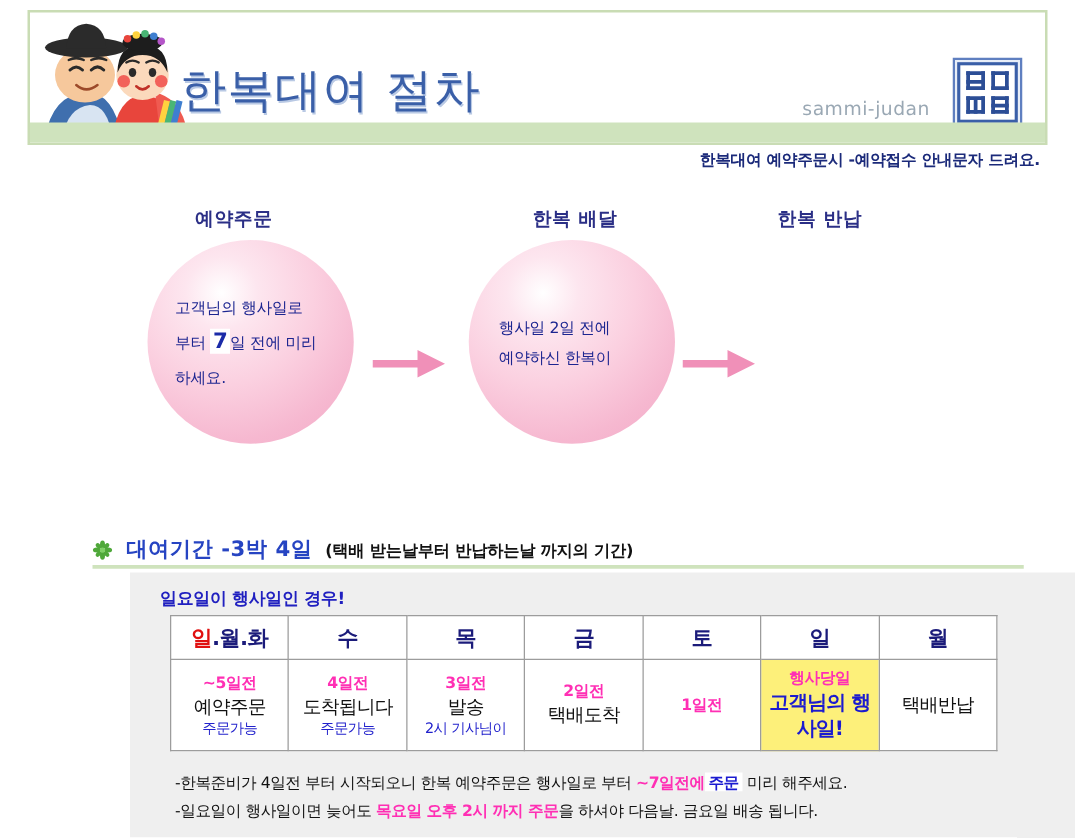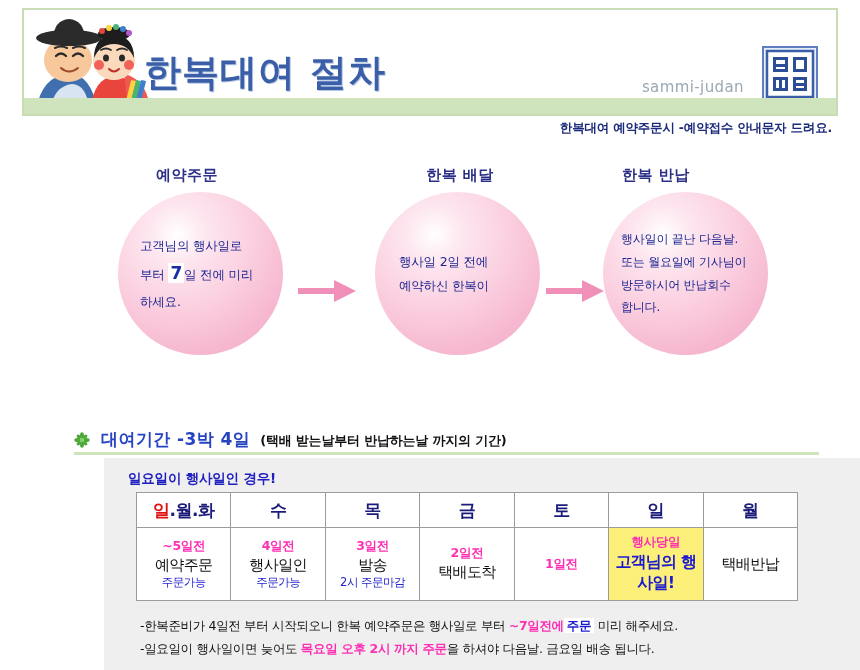--- a/index.html
+++ b/index.html
@@ -32,21 +32,21 @@
     bottom: 0;
     width: 100%;
     height: 16px;
     background: #cfe3bd;
   }
   .header-title {
     position: absolute;
     left: 120px;
     top: 38px;
     font-size: 37px;
-    font-weight: bold;
+    font-weight: normal;
     color: #3a5fa8;
     letter-spacing: 1px;
     text-shadow: 1px 1px 0 #b9c9e4;
     white-space: nowrap;
   }
   .brand-text {
     position: absolute;
     right: 92px;
     top: 68px;
     font-size: 15px;
@@ -424,28 +424,20 @@
       </div>
     </div>
   </div>
 
   <svg class="arrow a2" viewBox="0 0 60 26">
     <path d="M0 10 L36 10 L36 2 L58 13 L36 24 L36 16 L0 16 Z" fill="#f090b8"></path>
   </svg>
 
   <div class="flow-step s3">
     <div class="step-label">한복 반납</div>
-    <div class="circle">
-      <div class="circle-text">
-        <div>행사일이 끝난 다음날.</div>
-        <div>또는 월요일에  기사님이</div>
-        <div>방문하시어  반납회수</div>
-        <div>합니다.</div>
-      </div>
-    </div>
   </div>
 </div>
 
 <div class="period-heading">
   <svg class="period-flower" viewBox="0 0 16 16">
     <g fill="#4fa83a">
       <ellipse cx="8" cy="3.5" rx="2" ry="3.2"></ellipse>
       <ellipse cx="8" cy="12.5" rx="2" ry="3.2"></ellipse>
       <ellipse cx="3.5" cy="8" rx="3.2" ry="2"></ellipse>
       <ellipse cx="12.5" cy="8" rx="3.2" ry="2"></ellipse>
@@ -481,29 +473,29 @@
         <td>
           <div class="cell-stack">
             <span class="cell-top">~5일전</span>
             <span class="cell-mid">예약주문</span>
             <span class="cell-bot">주문가능</span>
           </div>
         </td>
         <td>
           <div class="cell-stack">
             <span class="cell-top">4일전</span>
-            <span class="cell-mid">행사일인</span>
+            <span class="cell-mid">도착됩니다</span>
             <span class="cell-bot">주문가능</span>
           </div>
         </td>
         <td>
           <div class="cell-stack">
             <span class="cell-top">3일전</span>
             <span class="cell-mid">발송</span>
-            <span class="cell-bot">2시 주문마감</span>
+            <span class="cell-bot">2시 기사님이</span>
           </div>
         </td>
         <td>
           <div class="cell-stack">
             <span class="cell-top">2일전</span>
             <span class="cell-mid">택배도착</span>
             <span class="cell-bot"></span>
           </div>
         </td>
         <td>

